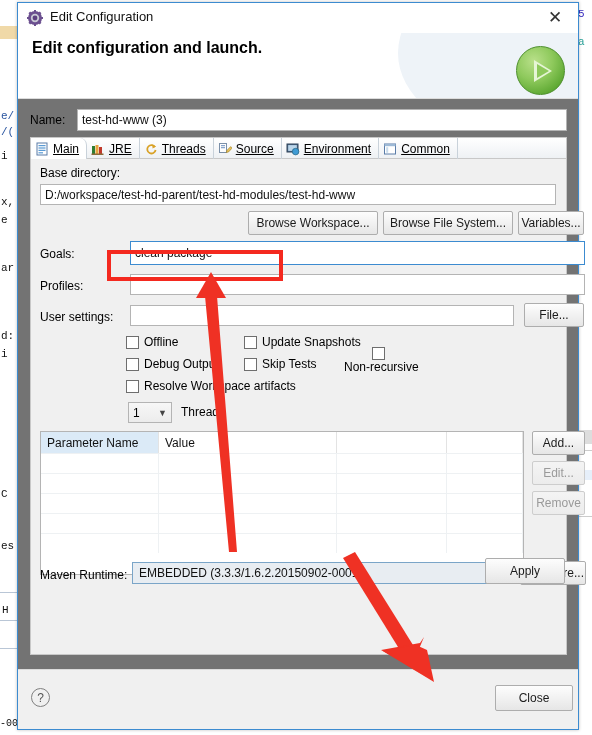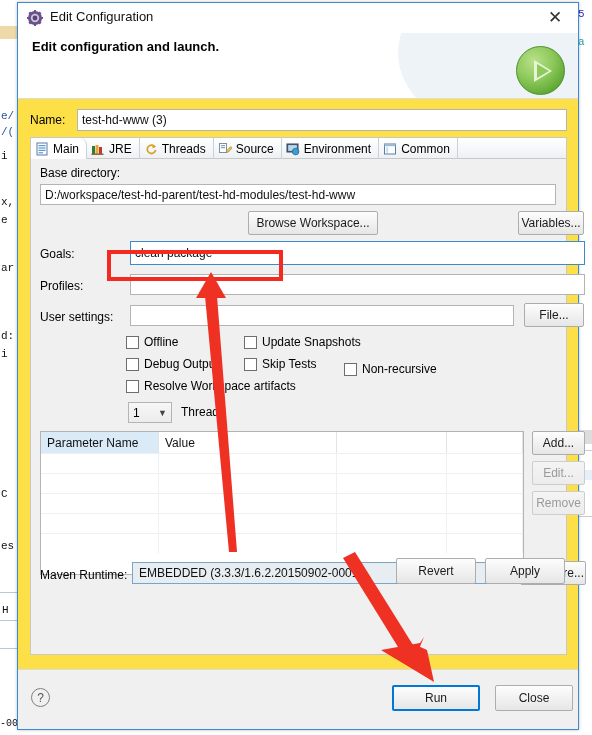--- a/index.html
+++ b/index.html
@@ -61,21 +61,21 @@
     border-bottom: 1px solid #dcdcdc;
     overflow: hidden;
   }
   .header-swoosh {
     position: absolute; right: -30px; top: -60px;
     width: 210px; height: 160px; border-radius: 50%;
     background: #eef3f8;
   }
   .header-title {
     position: absolute; left: 14px; top: 6px;
-    font-size: 13px; font-weight: bold; color: #000;
+    font-size: 16px; font-weight: bold; color: #000;
   }
   .header-badge {
     position: absolute; right: 13px; top: 13px;
     width: 49px; height: 49px; border-radius: 50%;
   }
   .badge-ball {
     width: 49px; height: 49px; border-radius: 50%;
     background: radial-gradient(circle at 36% 30%, #b9e08a 0%, #8ec95c 42%, #5da832 78%, #4a8f28 100%);
     border: 1px solid #4d8f2c;
     position: relative;
@@ -90,21 +90,21 @@
   .badge-tri::after {
     content: ""; position: absolute; left: -15px; top: -7px;
     width: 0; height: 0;
     border-top: 7px solid transparent;
     border-bottom: 7px solid transparent;
     border-left: 12px solid #8ec95c;
   }
 
   
   .dlg-body {
-    position: relative; height: 570px; background: #fde047;
+    position: relative; height: 570px; background: #737373;
     padding: 0;
   }
 
   .name-row { position: absolute; left: 12px; top: 10px; width: 537px; height: 22px; }
   .lbl { font-size: 12px; color: #000; }
   .name-label { position: absolute; left: 0; top: 4px; }
   .txt {
     background: #ffffff; border: 1px solid #b4b4b4;
     font-family: "Liberation Sans", sans-serif; font-size: 12px;
     color: #111; padding: 0 4px; outline: none;
@@ -121,20 +121,21 @@
     position: relative; height: 21px;
     background: linear-gradient(#ffffff, #eef1f4);
     border-bottom: 1px solid #c8c8c8;
   }
   .tab {
     position: relative; float: left; height: 21px;
     padding: 0 7px 0 4px; display: flex; align-items: center;
     font-size: 12px; color: #000;
     border-right: 1px solid #c9d2da;
     cursor: default;
+    text-decoration: underline;
   }
   .tab.active {
     background: #ffffff;
     border-right: 1px solid #c9d2da;
     border-top-right-radius: 7px;
   }
   .tab-ico { width: 14px; height: 14px; margin-right: 4px; flex: 0 0 auto; }
 
   .tabcontent { position: relative; height: 495px; background: #f0f0f0; }
 
@@ -170,21 +171,21 @@
   .cbrow { position: absolute; display: flex; align-items: center; font-size: 12px; }
   .cbox {
     width: 13px; height: 13px; background: #fff; border: 1px solid #6e6e6e;
     margin-right: 5px; flex: 0 0 auto;
   }
 
   .cb-offline { left: 95px; top: 176px; }
   .cb-update  { left: 213px; top: 176px; justify-content: center; }
   .cb-debug   { left: 95px; top: 198px; }
   .cb-skip    { left: 213px; top: 198px; }
-  .cb-nonrec  { left: 313px; top: 203px; }
+  .cb-nonrec  { left: 313px; top: 188px; flex-direction: column; }
   .cb-resolve { left: 95px; top: 220px; }
 
   .threads-combo {
     position: absolute; left: 97px; top: 243px; width: 44px; height: 21px;
     background: linear-gradient(#f7f7f7,#ececec); border: 1px solid #b4b4b4;
     display: flex; align-items: center; padding: 0 4px; font-size: 12px;
   }
   .threads-combo .chev { margin-left: auto; color: #444; font-size: 9px; }
   .threads-label { left: 150px; top: 246px; }
 
@@ -397,20 +398,21 @@
 
           <div style="clear:both"></div>
         </div>
 
         <div class="tabcontent">
 
           <span class="fld-label basedir-label">Base directory:</span>
           <input class="txt basedir-input" type="text" value="D:/workspace/test-hd-parent/test-hd-modules/test-hd-www" style="">
 
           <div class="btn btn-browse-ws">Browse Workspace...</div>
+          <div class="btn btn-browse-fs">Browse File System...</div>
           <div class="btn btn-variables">Variables...</div>
 
           <span class="fld-label goals-label">Goals:</span>
           <input class="txt goals-input" type="text" value="clean package" style="">
 
           <span class="fld-label profiles-label">Profiles:</span>
           <input class="txt profiles-input" type="text" value="" style="">
 
           <span class="fld-label usersettings-label">User settings:</span>
           <input class="txt usersettings-input" type="text" value="" style="">
@@ -492,27 +494,25 @@
 
           <span class="fld-label mvn-label">Maven Runtime:</span>
           <div class="mvn-combo">
             <span>EMBEDDED (3.3.3/1.6.2.20150902-0001)</span>
             <span class="chev">▼</span>
           </div>
           <div class="btn btn-configure">Configure...</div>
         </div>
       </div>
 
-      <div class="btn btn-revert">Revert</div>
       <div class="btn btn-apply">Apply</div>
     </div>
 
     <div class="footer">
       <div class="help-icon">?</div>
-      <div class="btn default btn-run">Run</div>
       <div class="btn btn-close">Close</div>
     </div>
   </div>
 
   <div class="redbox anno"></div>
 
   <svg class="anno-svg anno">
 
     <g>
       <polygon points="211,275 221,296 217,296 237,552 229,552 205,296 201,296" fill="#ef3124"></polygon>

